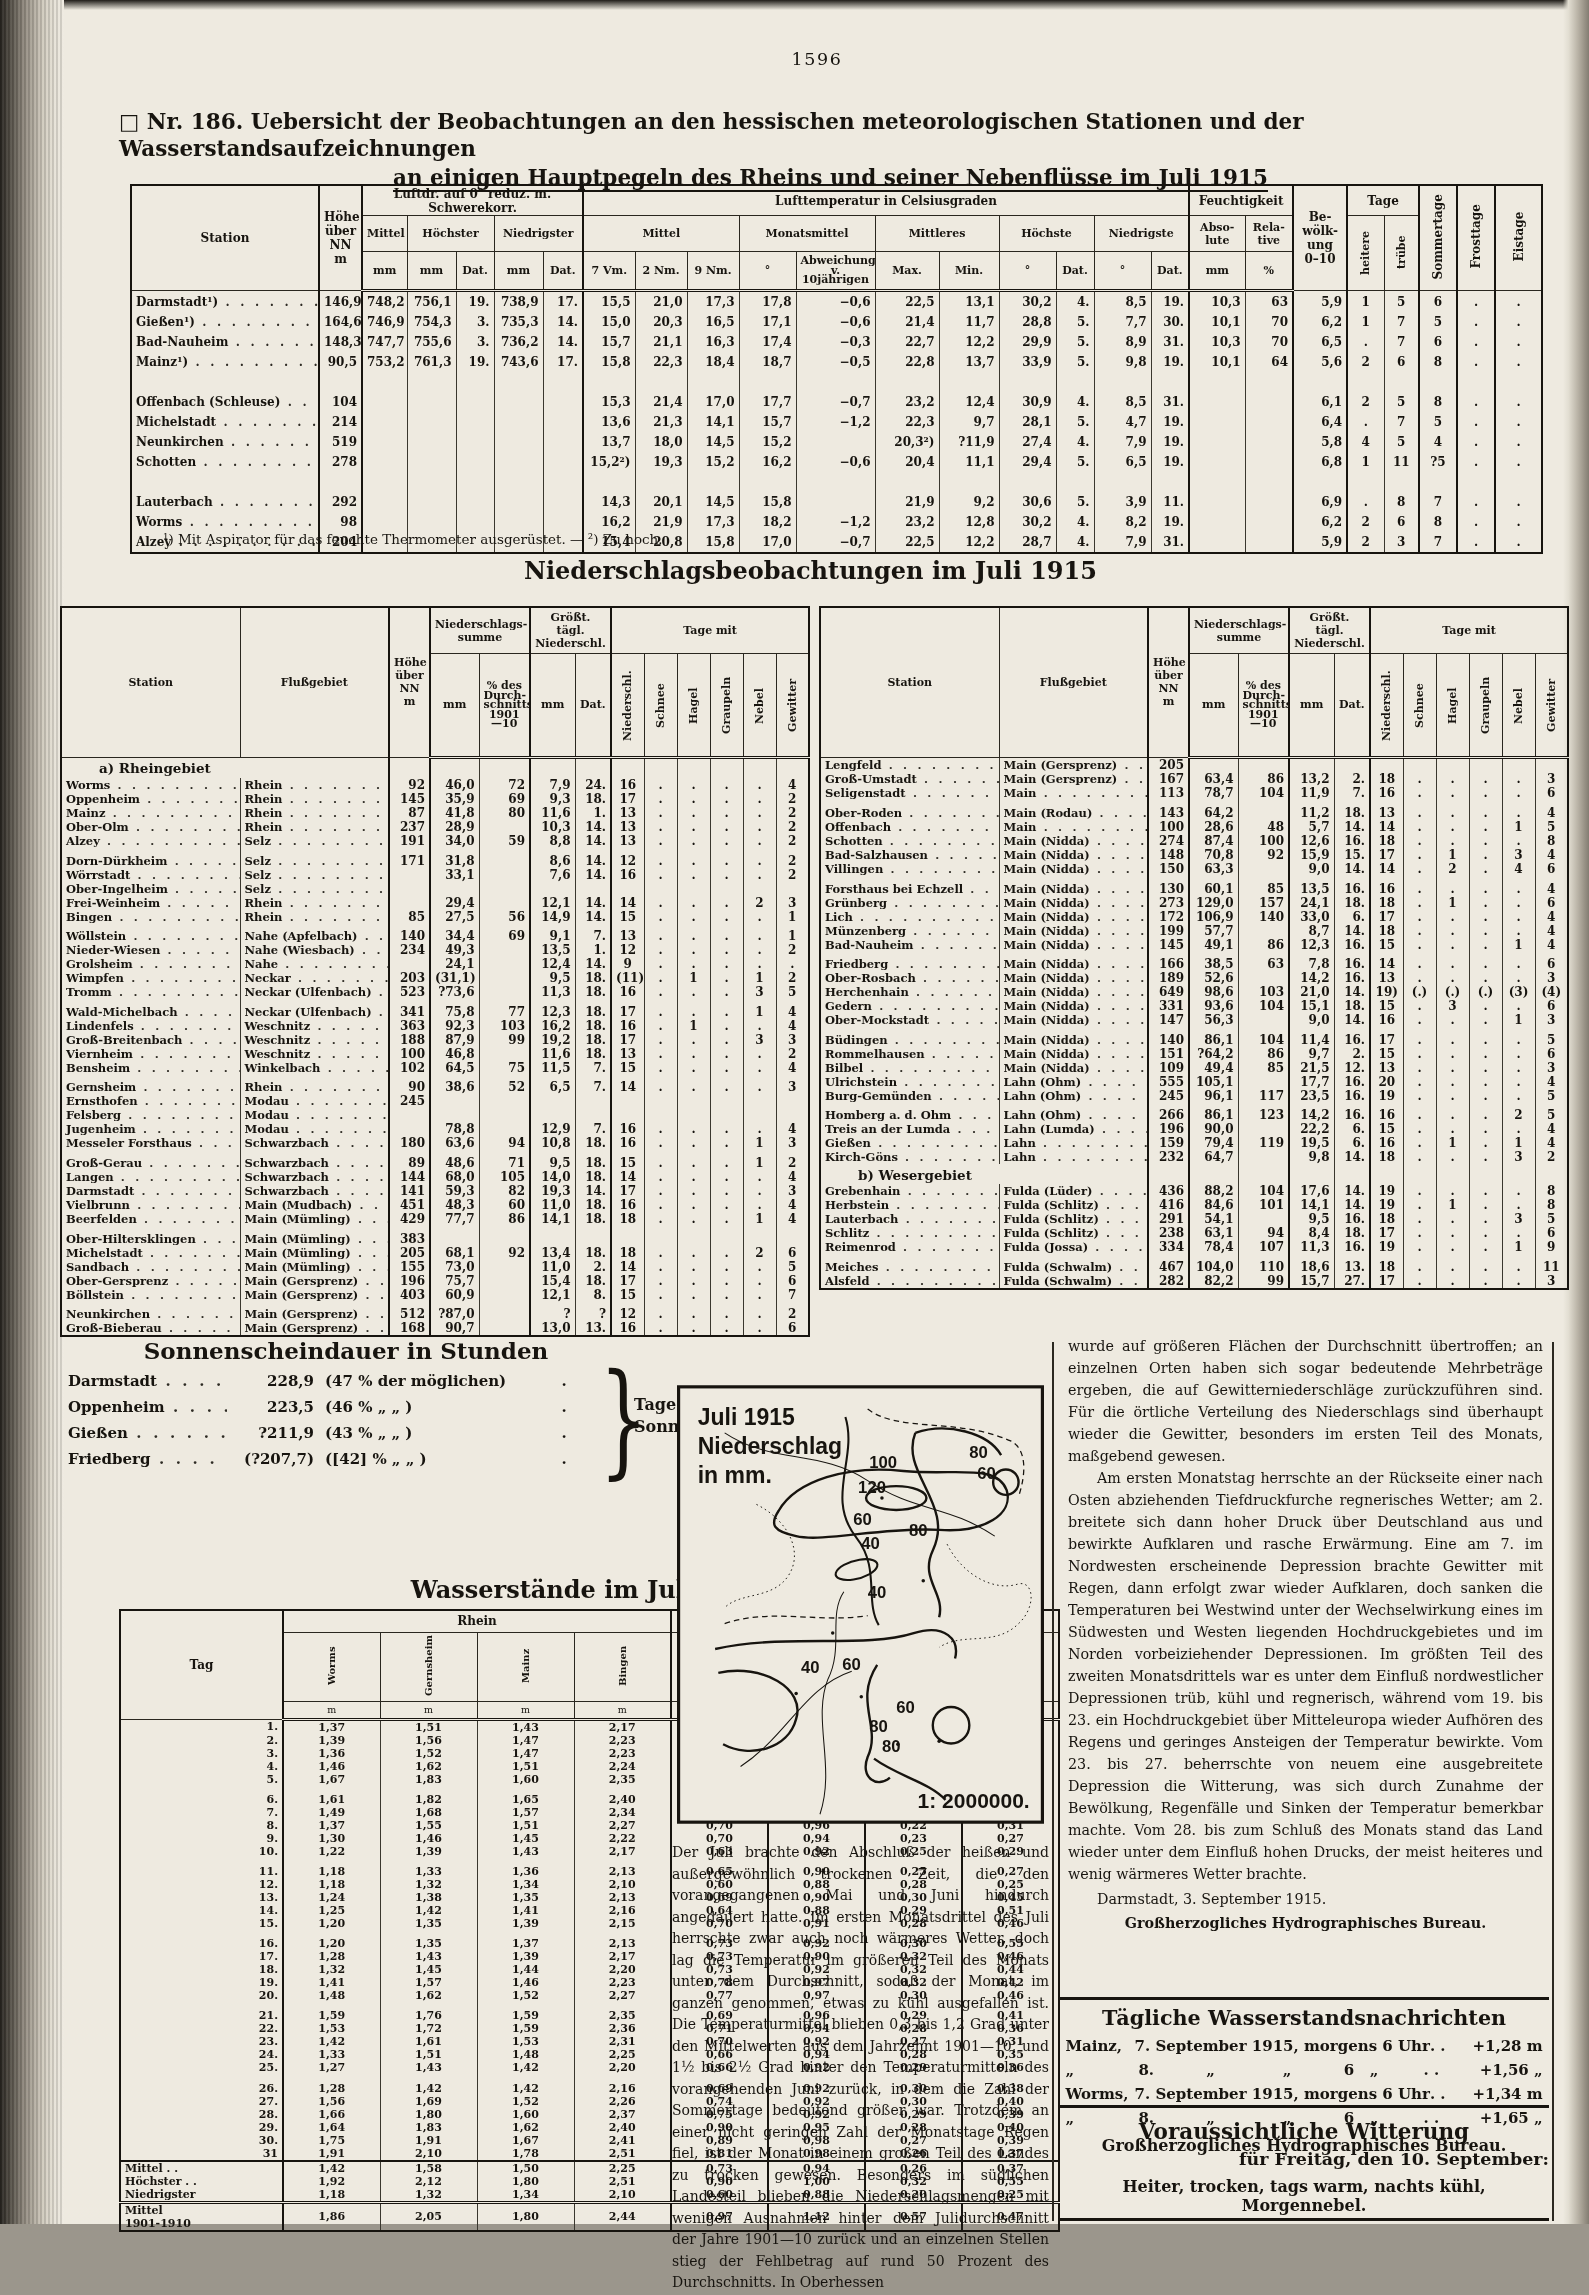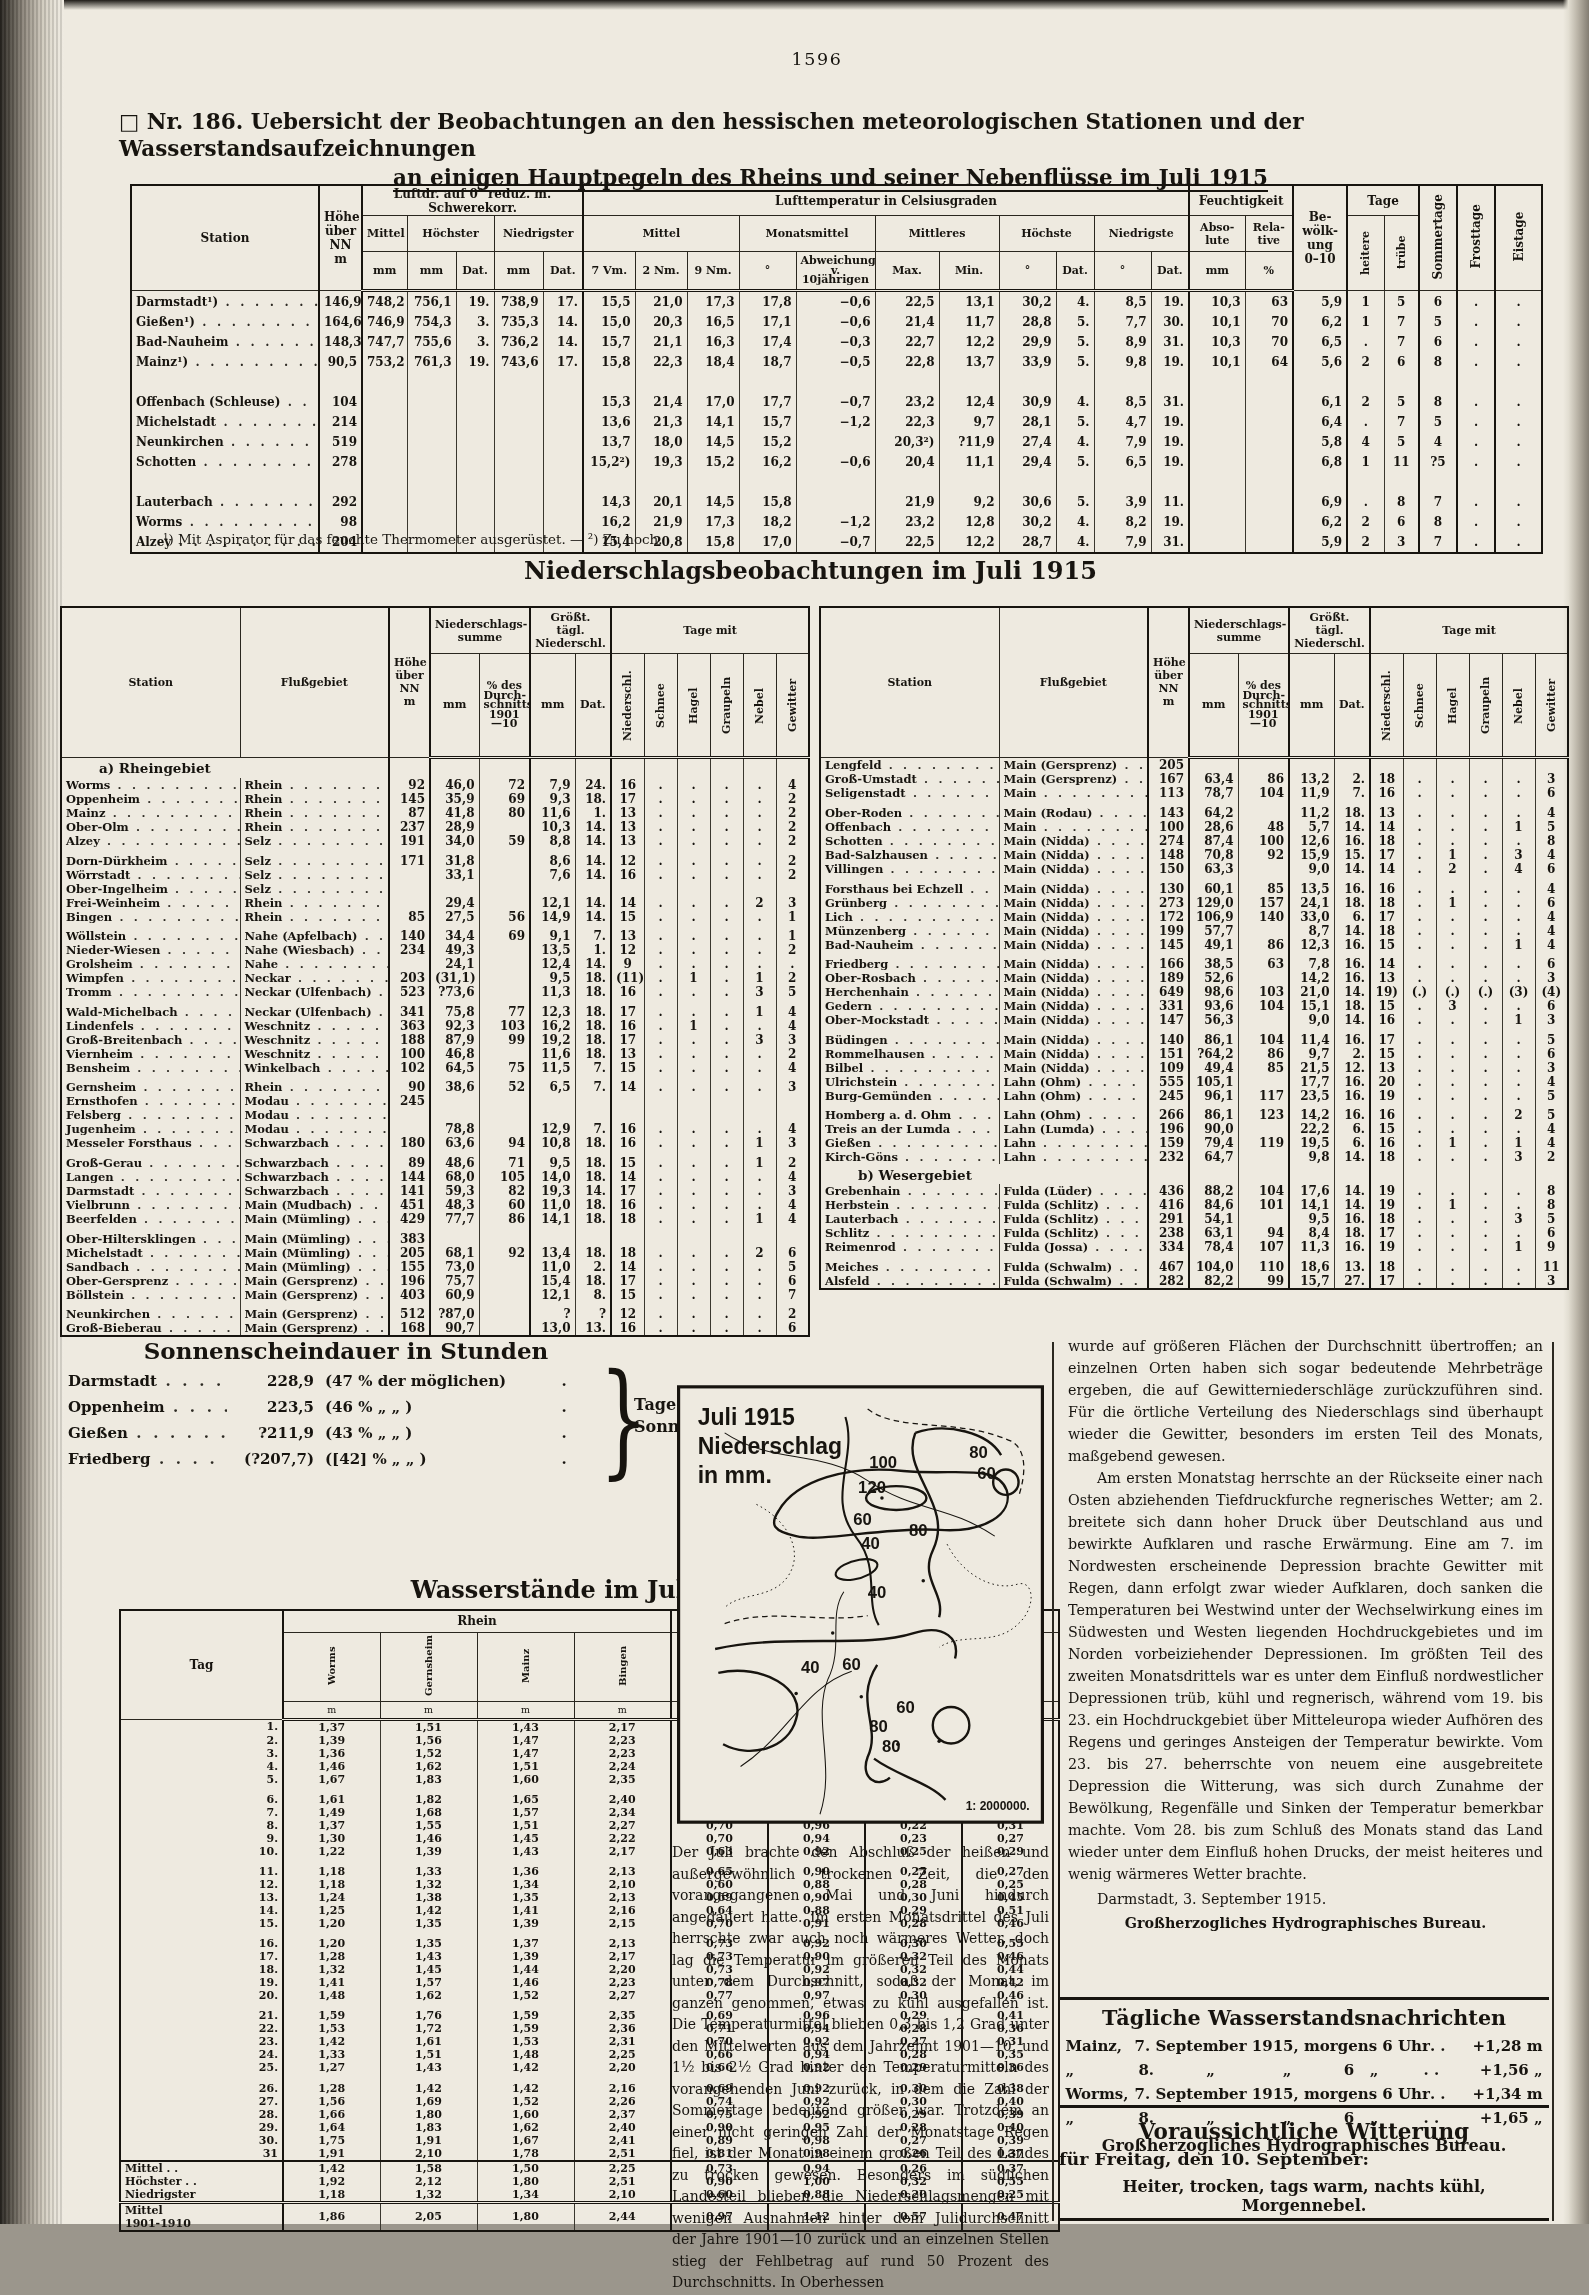--- a/index.html
+++ b/index.html
@@ -81,21 +81,21 @@
   #wasser-wrap tr.spacer td{height:7.2px;}
   td.dlab{text-align:right;padding-right:20.7px;}
   tr.sumfirst td{border-top:2px solid #17140f;}
   tr.longterm td{border-top:3.2px double #17140f;height:32px;}
   td.sumlab{text-align:left;padding-left:9.5px;font-size:10.7px;}
   
   #map-box{position:absolute;left:677px;top:1385px;width:367px;height:439px;}
   #map-box svg{position:absolute;inset:0;}
   .map-title{position:absolute;left:20.7px;top:17.5px;font-size:23px;line-height:29px;
              font-family:"Liberation Sans",sans-serif;font-weight:bold;}
-  .map-scale{position:absolute;right:14.3px;bottom:11px;font-size:12px;
+  .map-scale{position:absolute;right:14.3px;bottom:11px;font-size:21px;
              font-family:"Liberation Sans",sans-serif;font-weight:bold;margin-top:35px;}
   
   #mid-text{position:absolute;left:672px;top:1842px;width:377px;font-size:14px;line-height:21.5px;
             text-align:justify;}
   .col-rule{position:absolute;left:1052px;top:1342px;width:1.6px;height:879px;background:#2b2820;}
   .right-rule{position:absolute;left:1552px;top:1342px;width:1.6px;height:879px;background:#2b2820;}
   #right-col{position:absolute;left:1068px;top:1335px;width:475px;font-size:14.3px;line-height:22px;text-align:justify;}
   #right-col p{margin:0;}
   #right-col p.ind{text-indent:29px;}
   #right-col .dateline{margin-top:3.2px;text-indent:29px;text-align:left;}
@@ -105,21 +105,21 @@
   #daily-box .title{text-align:center;font-size:20.7px;margin-bottom:6.4px;}
   .daily-row{display:flex;align-items:baseline;font-size:15px;font-weight:bold;height:24px;padding:0 6.4px;}
   .daily-row .pl{width:73px;}
   .daily-row .dt{flex:1;white-space:pre;}
   .daily-row .dd{width:32px;}
   .daily-row .vv{width:87px;text-align:right;}
   #daily-box .signature{text-align:center;font-size:16px;margin-top:3.2px;}
   #forecast-box{position:absolute;left:1059px;top:2105px;width:490px;border-top:3.2px solid #17140f;
                 padding-top:11px;border-bottom:3.2px solid #17140f;height:99px;}
   #forecast-box .title{text-align:center;font-size:21.5px;}
-  #forecast-box .subtitle{text-align:left;font-size:17.5px;margin-top:4.8px;}
+  #forecast-box .subtitle{text-align:right;font-size:17.5px;margin-top:4.8px;}
   #forecast-box .body{text-align:center;font-size:16px;margin-top:8px;font-weight:bold;}
 </style>
 </head>
 <body>
 
 <div class="page">
 
   <div class="scan-top"></div>
   <div class="scan-left"></div>
   <div class="scan-right"></div>

